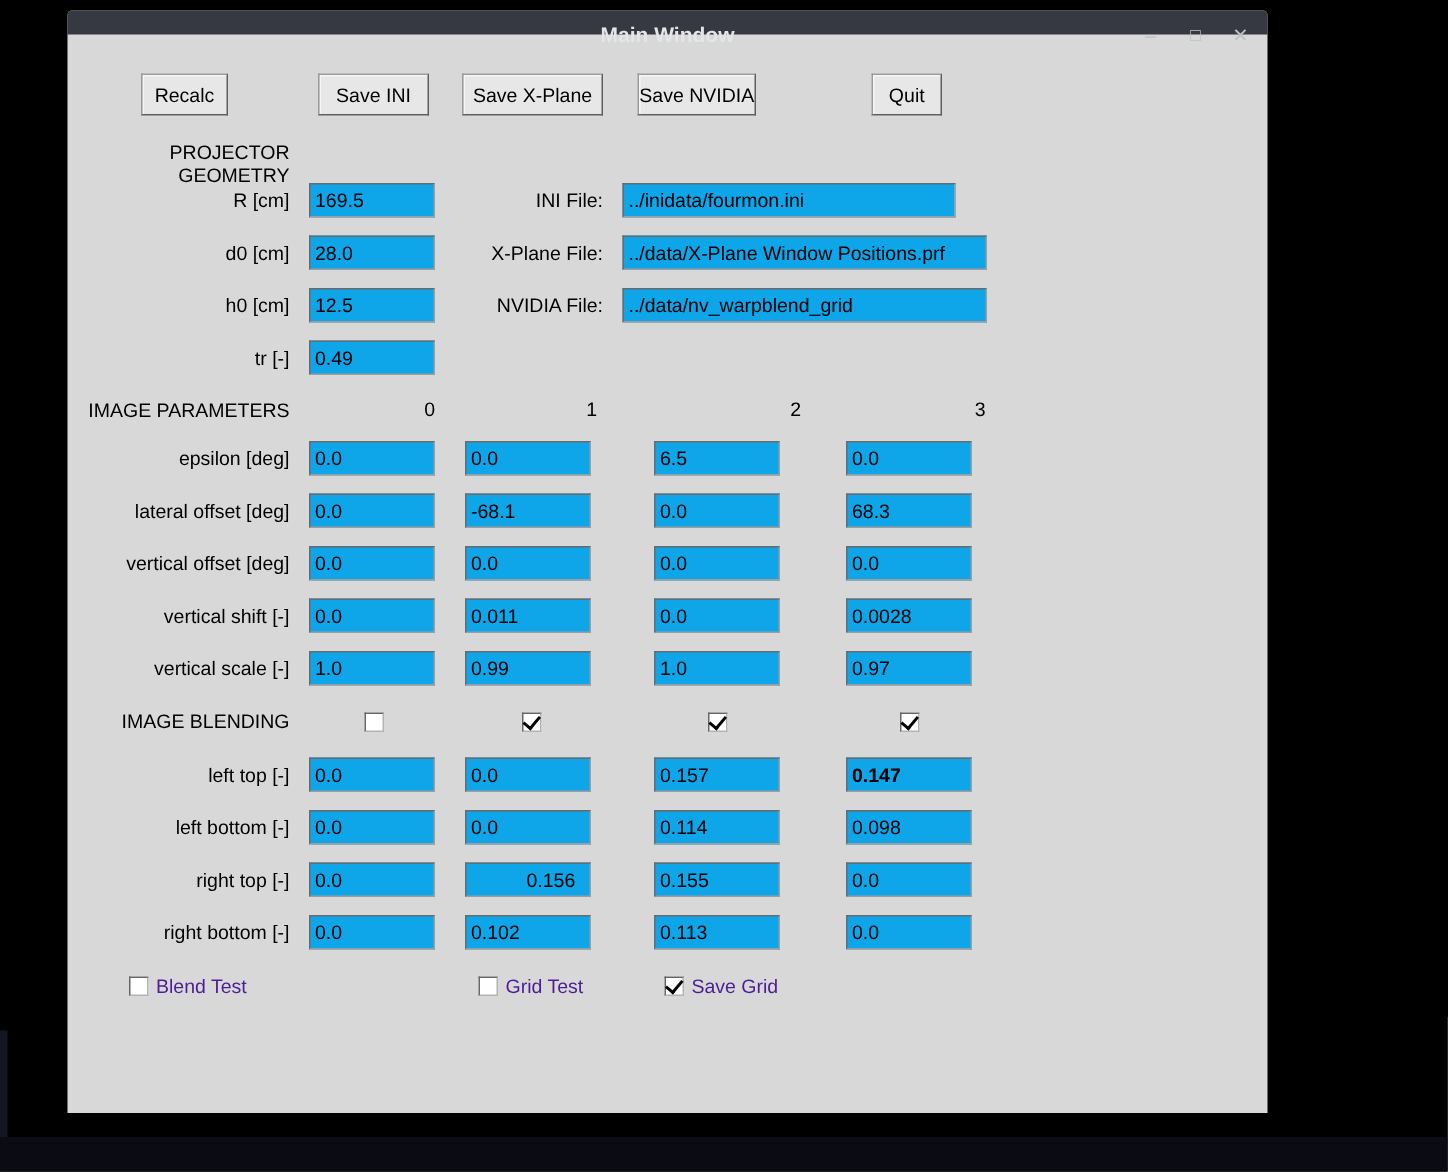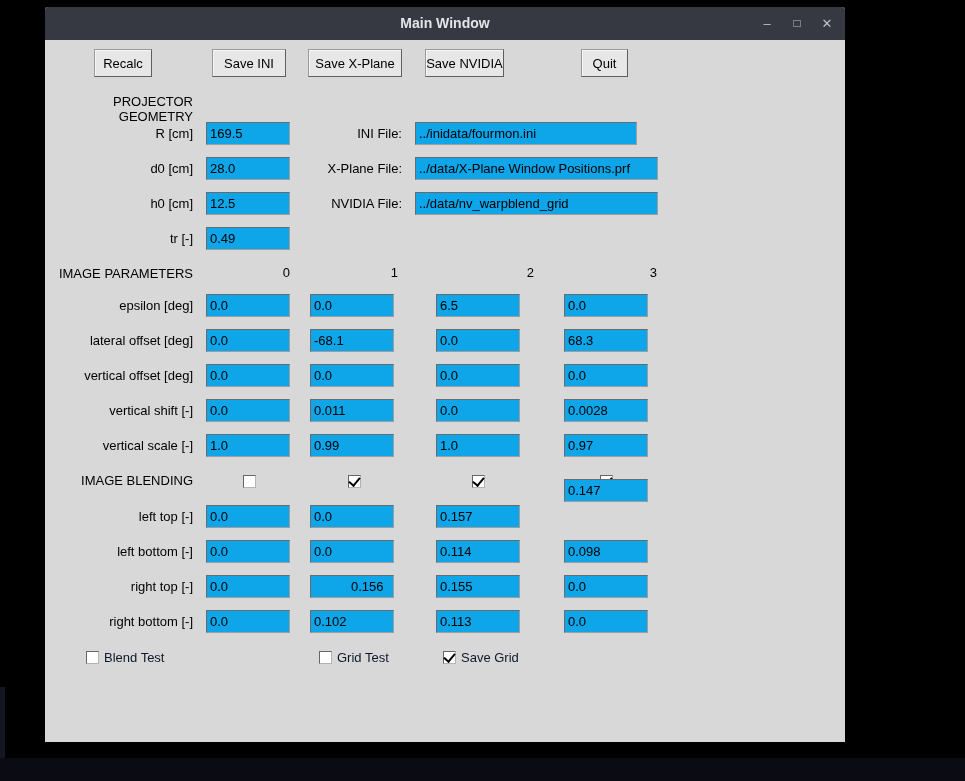--- a/index.html
+++ b/index.html
@@ -6,21 +6,21 @@
   html,body { width:965px; height:781px; background:#000; overflow:hidden;
               font-family:"Liberation Sans", sans-serif; }
 
   .desktop { position:relative; width:965px; height:781px; background:#000; }
   .navy-sliver { position:absolute; left:0; top:687px; width:5px; height:94px; background:#151624; }
   .navy-strip  { position:absolute; left:0; top:758px; width:965px; height:23px; background:#0a0b13; }
 
   .window { position:absolute; left:45px; top:7px; width:800px; height:735px;
             background:#d8d8d8; border-radius:3px 3px 0 0; }
 
-  .titlebar { position:absolute; left:0; top:0; width:800px; height:33px;
+  .titlebar { position:absolute; left:0; top:0; width:800px; height:16px;
               background:#363941; border-radius:3px 3px 0 0; }
   .title { position:absolute; left:0; top:0; width:800px; height:33px; line-height:33px;
            text-align:center; color:#e4e5e8; font-size:14px; font-weight:bold; }
   .winctl { position:absolute; top:4px; width:24px; height:25px; line-height:25px;
             text-align:center; color:#bdc1c7; font-size:13px; cursor:default; }
   .winctl.min { left:710px; }
   .winctl.max { left:740px; font-size:12px; }
   .winctl.close { left:770px; }
 
   .btn { position:absolute; height:28px; background:#e7e7e7; color:#000; font-size:13px;
@@ -41,21 +41,21 @@
 
   .colhead { position:absolute; width:60px; height:14px; line-height:14px;
              text-align:right; font-size:13px; color:#000; }
 
   .checkbox { position:absolute; width:13px; height:13px; background:#fff;
               border:1px solid; border-color:#666 #b3b3b3 #b3b3b3 #666; }
   .checkbox.checked::after { content:""; position:absolute; left:2px; top:-1px;
               width:5px; height:9px; border-right:2px solid #000; border-bottom:2px solid #000;
               transform:rotate(40deg); }
 
-  .cb-label { position:absolute; height:16px; line-height:16px; font-size:13px; color:#0f172a; }
+  .cb-label { position:absolute; height:16px; line-height:16px; font-size:13px; color:#4c1d95; }
 
   
   .c0 { left:161px; width:84px; } .c1 { left:265px; width:84px; }
   .c2 { left:391px; width:84px; } .c3 { left:519px; width:84px; }
 </style>
 </head>
 <body>
 
 <div class="desktop">
   <div class="navy-sliver"></div>
@@ -133,21 +133,21 @@
     <div class="sec-label" style="top:466px;">IMAGE BLENDING</div>
     <div class="checkbox" style="left:198px; top:468px;"></div>
     <div class="checkbox checked" style="left:303px; top:468px;"></div>
     <div class="checkbox checked" style="left:427px; top:468px;"></div>
     <div class="checkbox checked" style="left:555px; top:468px;"></div>
 
     <div class="row-label" style="top:498px;">left top [-]</div>
     <input class="entry c0" style="top: 498px;" value="0.0">
     <input class="entry c1" style="top: 498px;" value="0.0">
     <input class="entry c2" style="top: 498px;" value="0.157">
-    <input class="entry c3" style="top: 472px;" value="0.147">
+    <input class="entry c3" style="top: 498px; font-weight: bold;" value="0.147">
 
     <div class="row-label" style="top:533px;">left bottom [-]</div>
     <input class="entry c0" style="top: 533px;" value="0.0">
     <input class="entry c1" style="top: 533px;" value="0.0">
     <input class="entry c2" style="top: 533px;" value="0.114">
     <input class="entry c3" style="top: 533px;" value="0.098">
 
     <div class="row-label" style="top:568px;">right top [-]</div>
     <input class="entry c0" style="top: 568px;" value="0.0">
     <input class="entry c1" style="top: 568px; padding-left: 40px;" value="0.156">

